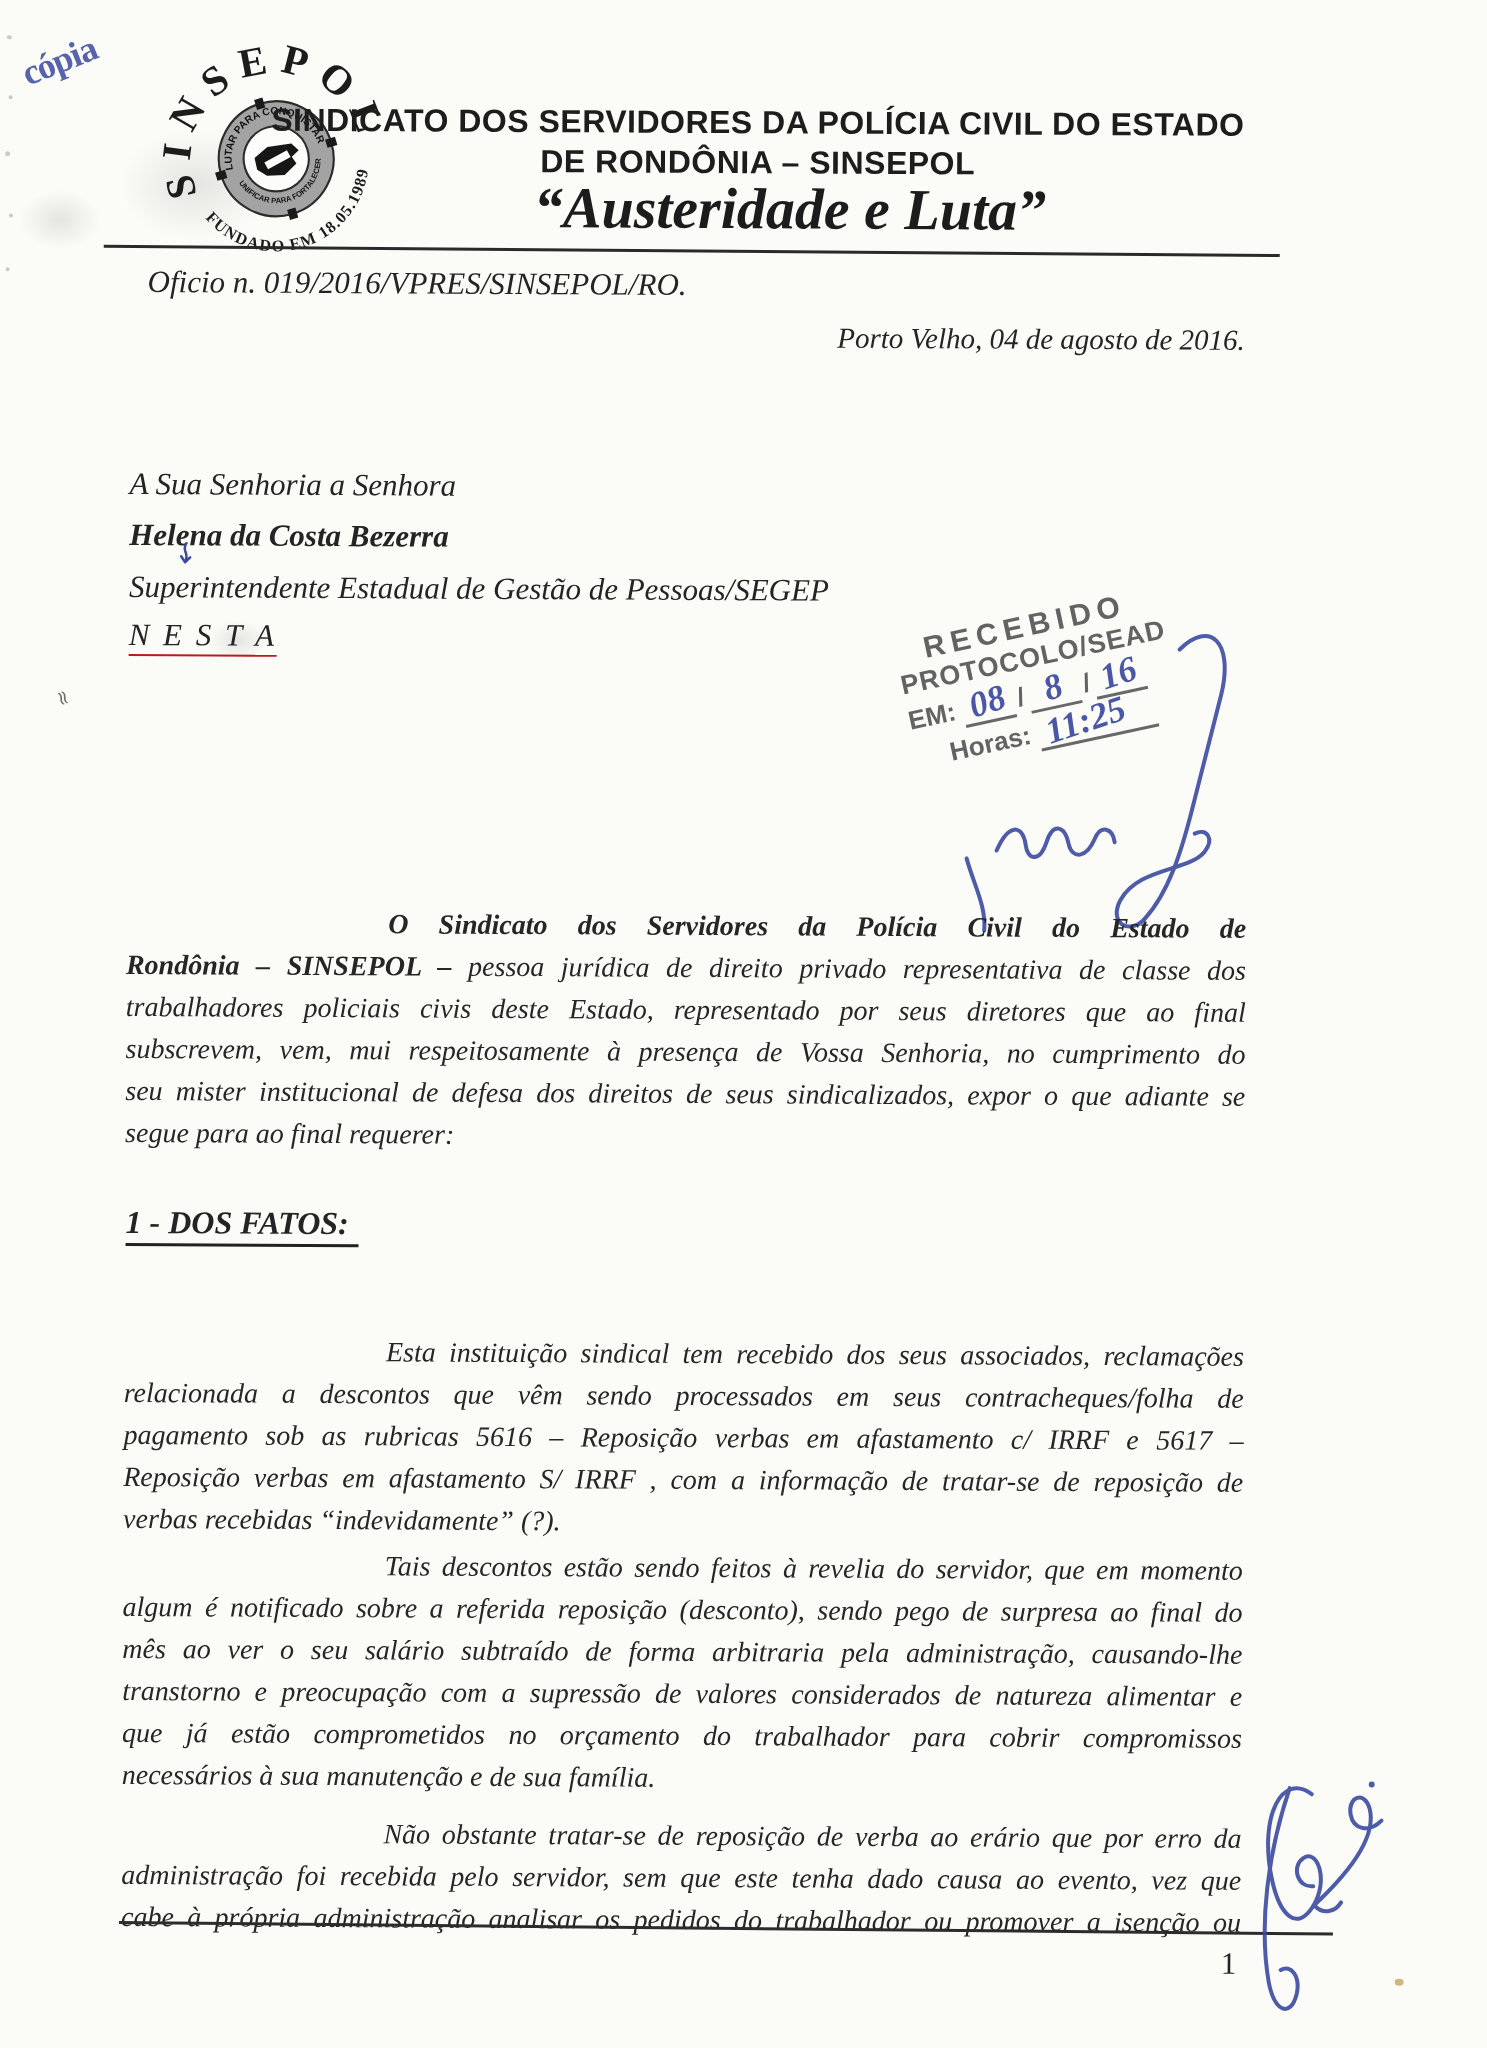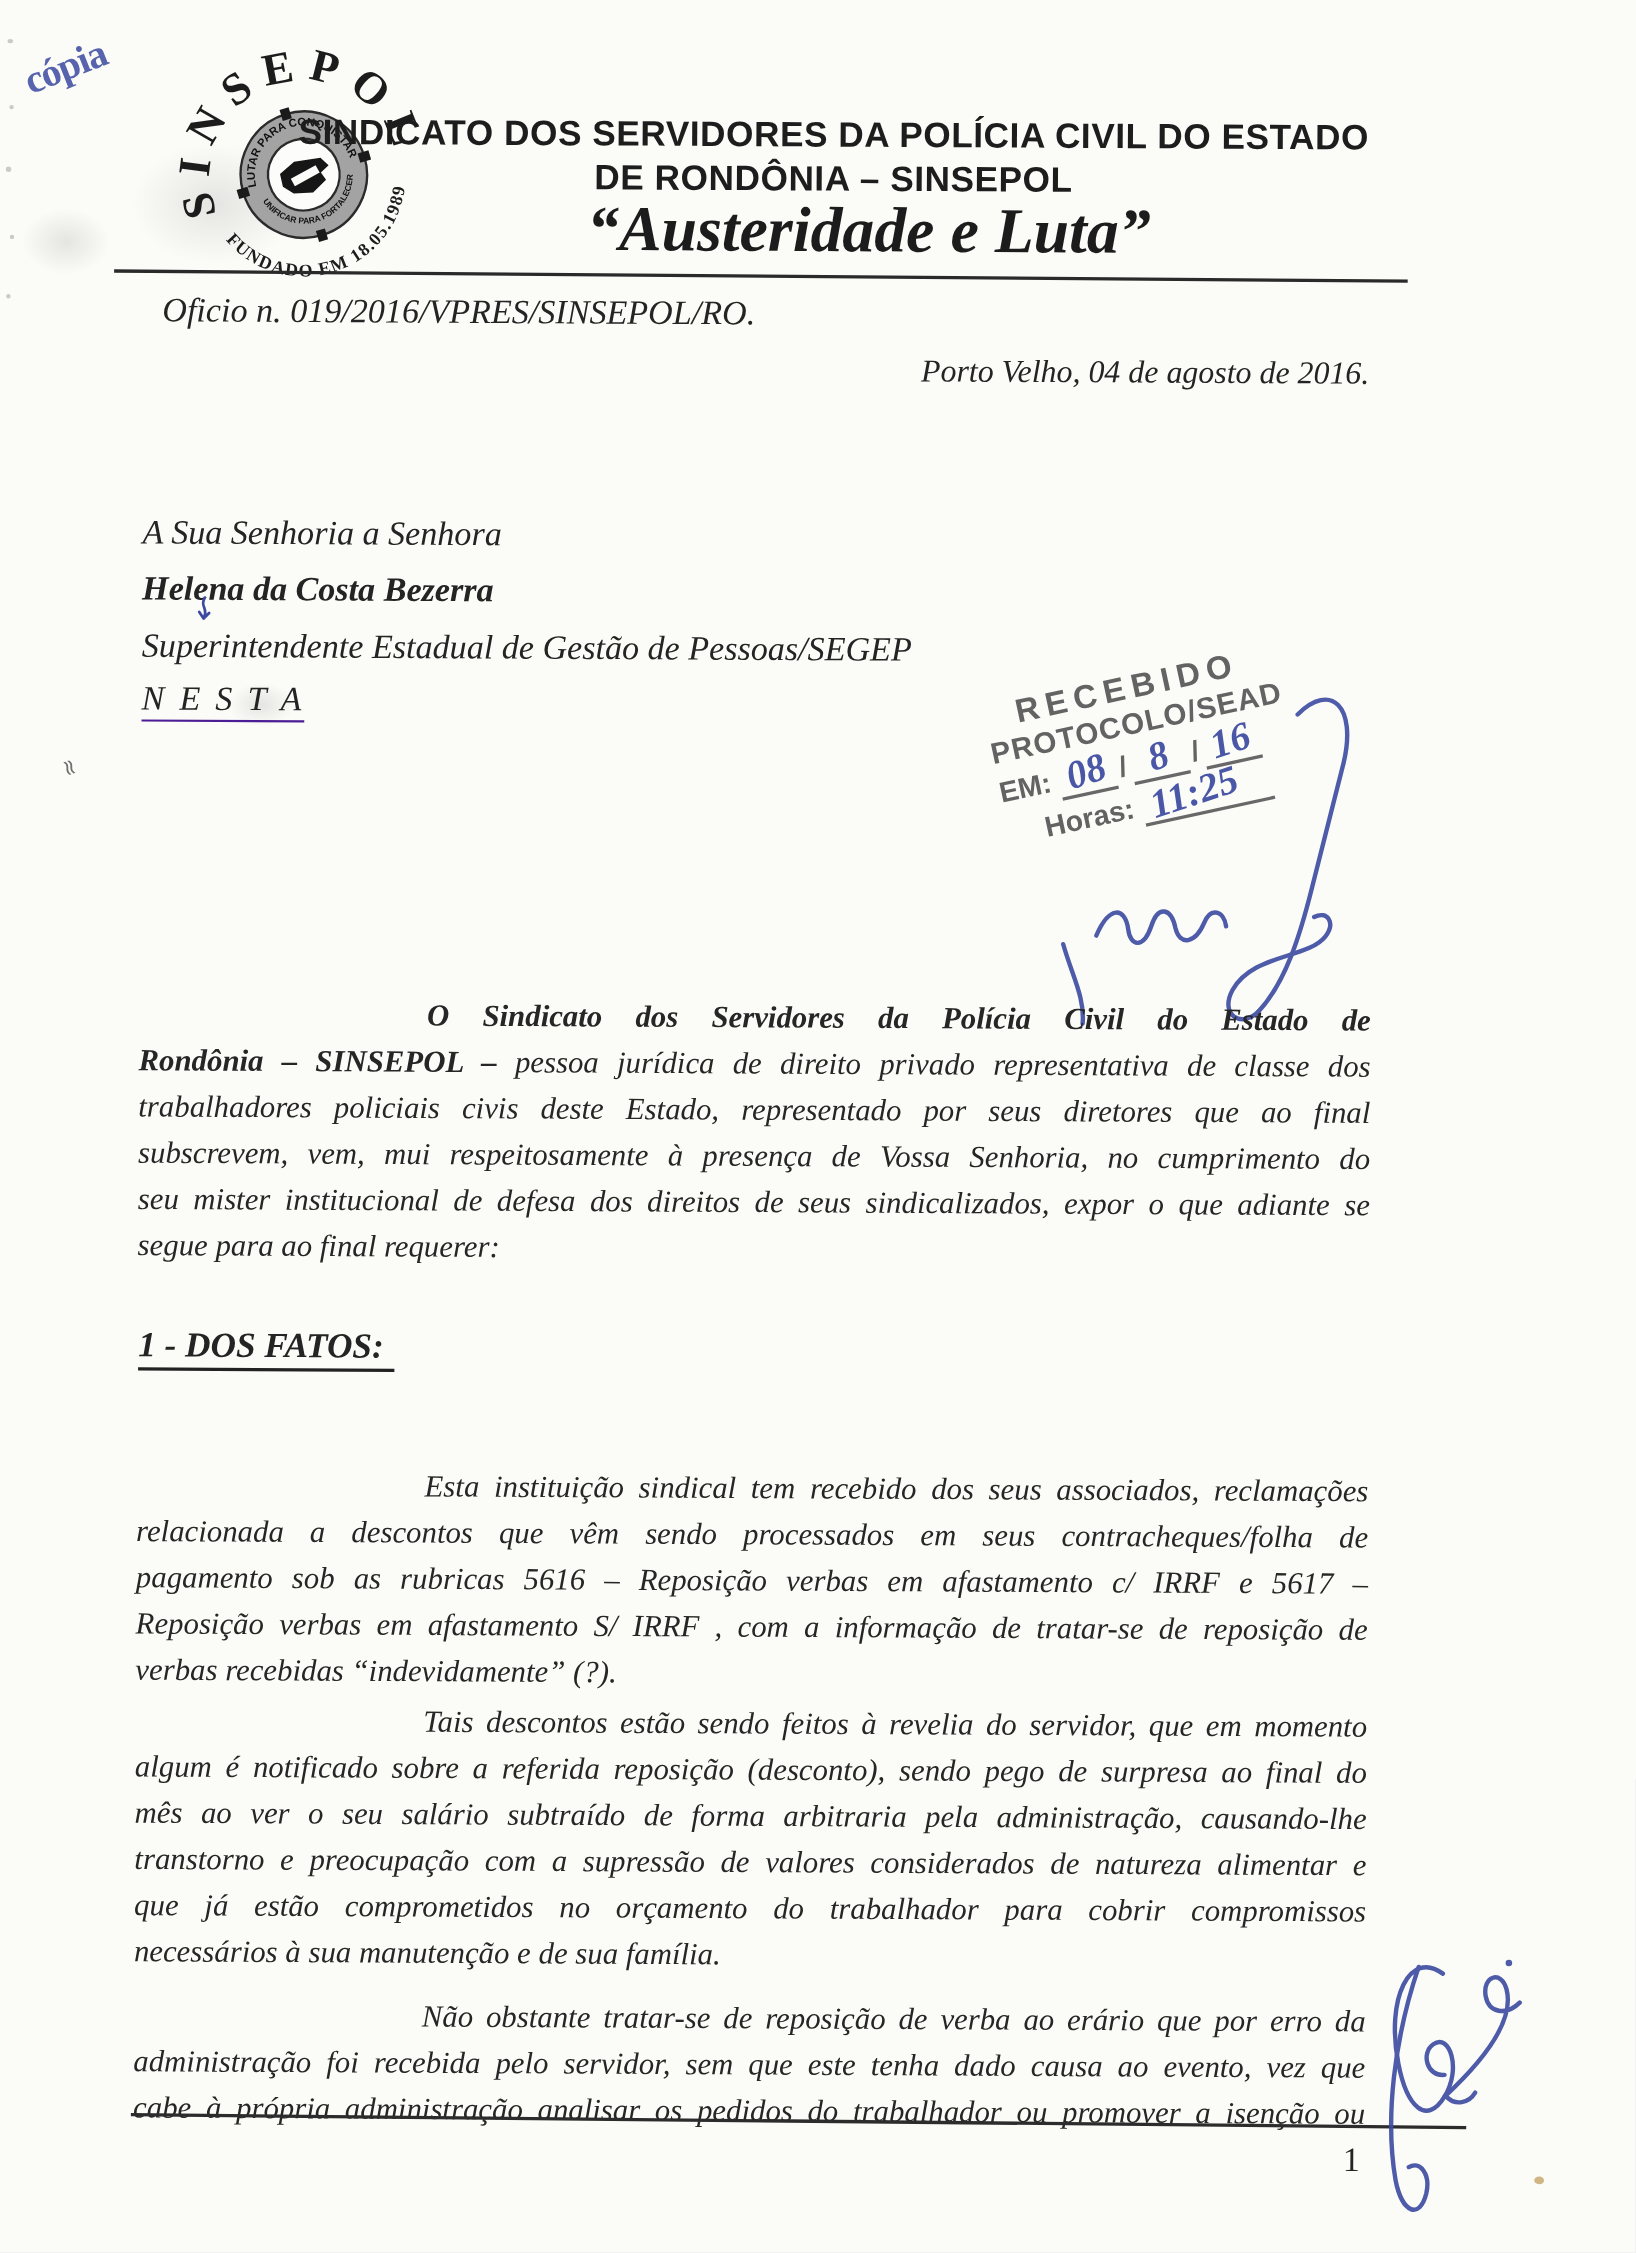--- a/index.html
+++ b/index.html
@@ -24,21 +24,21 @@
 
   
   .serif-i { font-family:"Liberation Serif", serif; font-style:italic; }
   .office-line { position:absolute; left:148px; top:264px; font-size:31px; }
   .date-line   { position:absolute; left:838px; top:318px; font-size:29px; }
   .addr { position:absolute; left:131px; font-size:31px; }
   .addr.salutation { top:466px; }
   .addr.name { top:517px; font-weight:bold; }
   .addr.title { top:569px; }
   .addr.nesta { top:617px; letter-spacing:3px; }
-  .addr.nesta span { border-bottom:2px solid #4c1d95; padding-bottom:2px; }
+  .addr.nesta span { border-bottom:2px solid #b91c1c; padding-bottom:2px; }
 
   
   .stamp { position:absolute; left:893px; top:634px; width:330px;
            transform:rotate(-12.5deg); transform-origin:left top;
            font-family:"Liberation Sans", sans-serif; font-weight:bold;
            color:#575757; opacity:.92; }
   .stamp-l1 { font-size:30px; letter-spacing:6px; padding-left:30px; }
   .stamp-l2 { font-size:27px; letter-spacing:1px; }
   .stamp-row { font-size:26px; margin-top:4px; white-space:nowrap; }
   .stamp-row .sep { padding:0 4px; }

